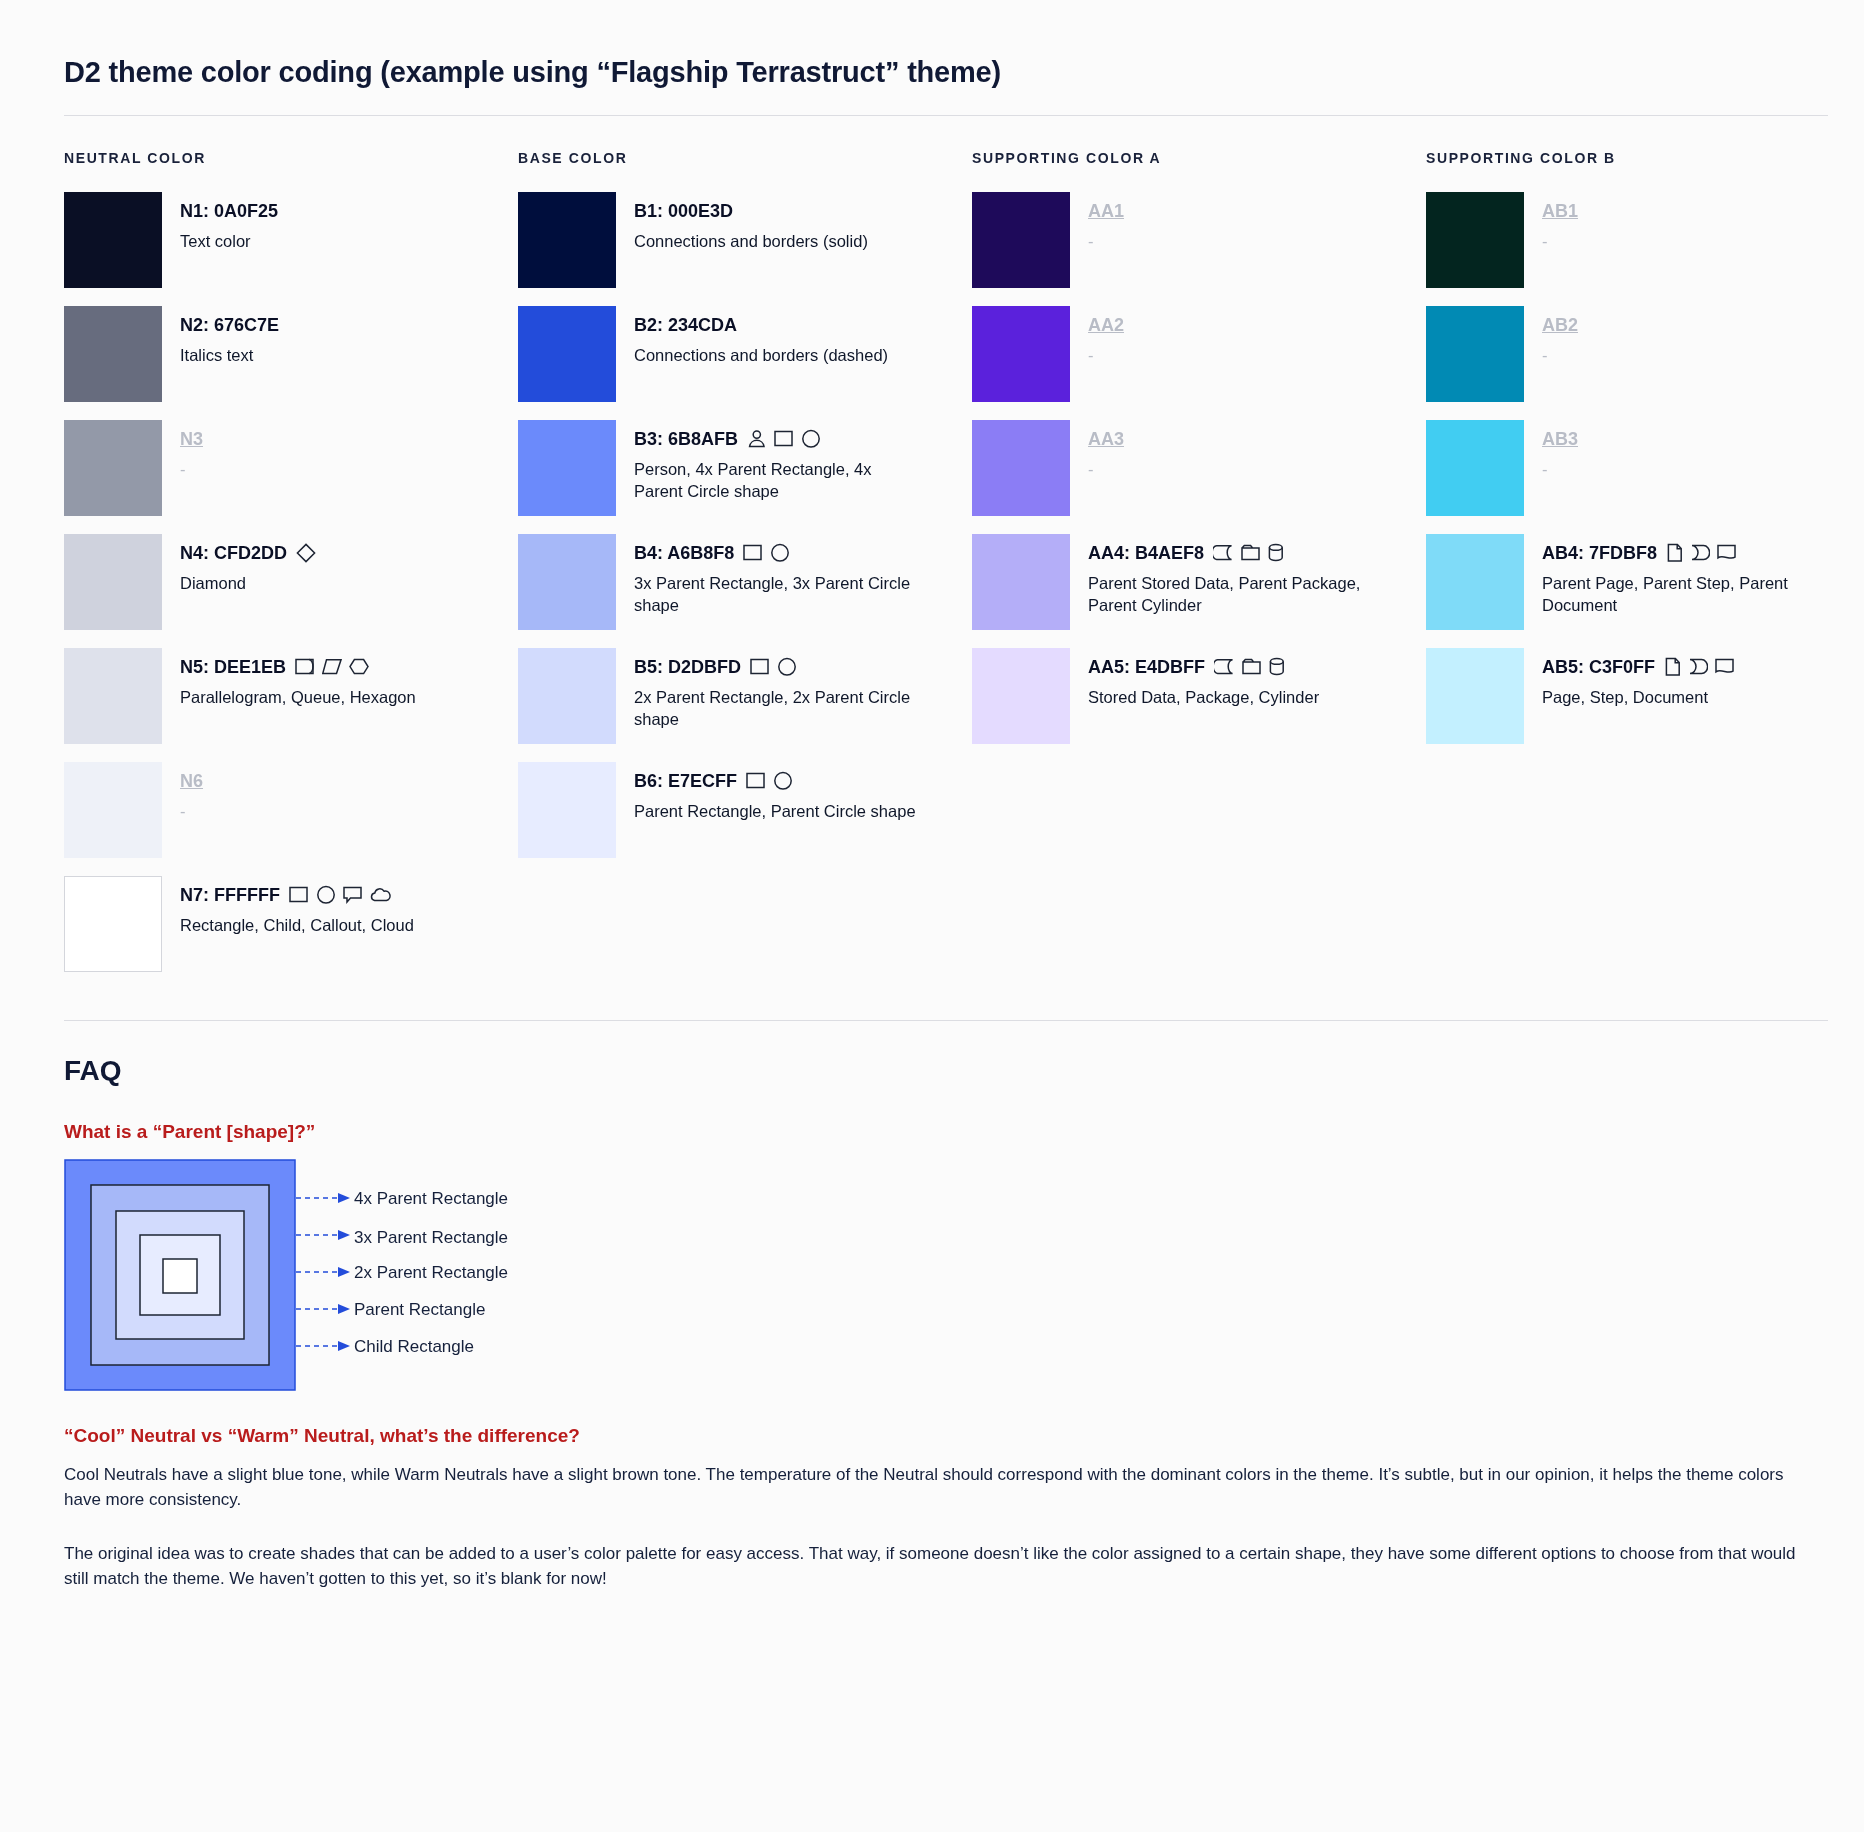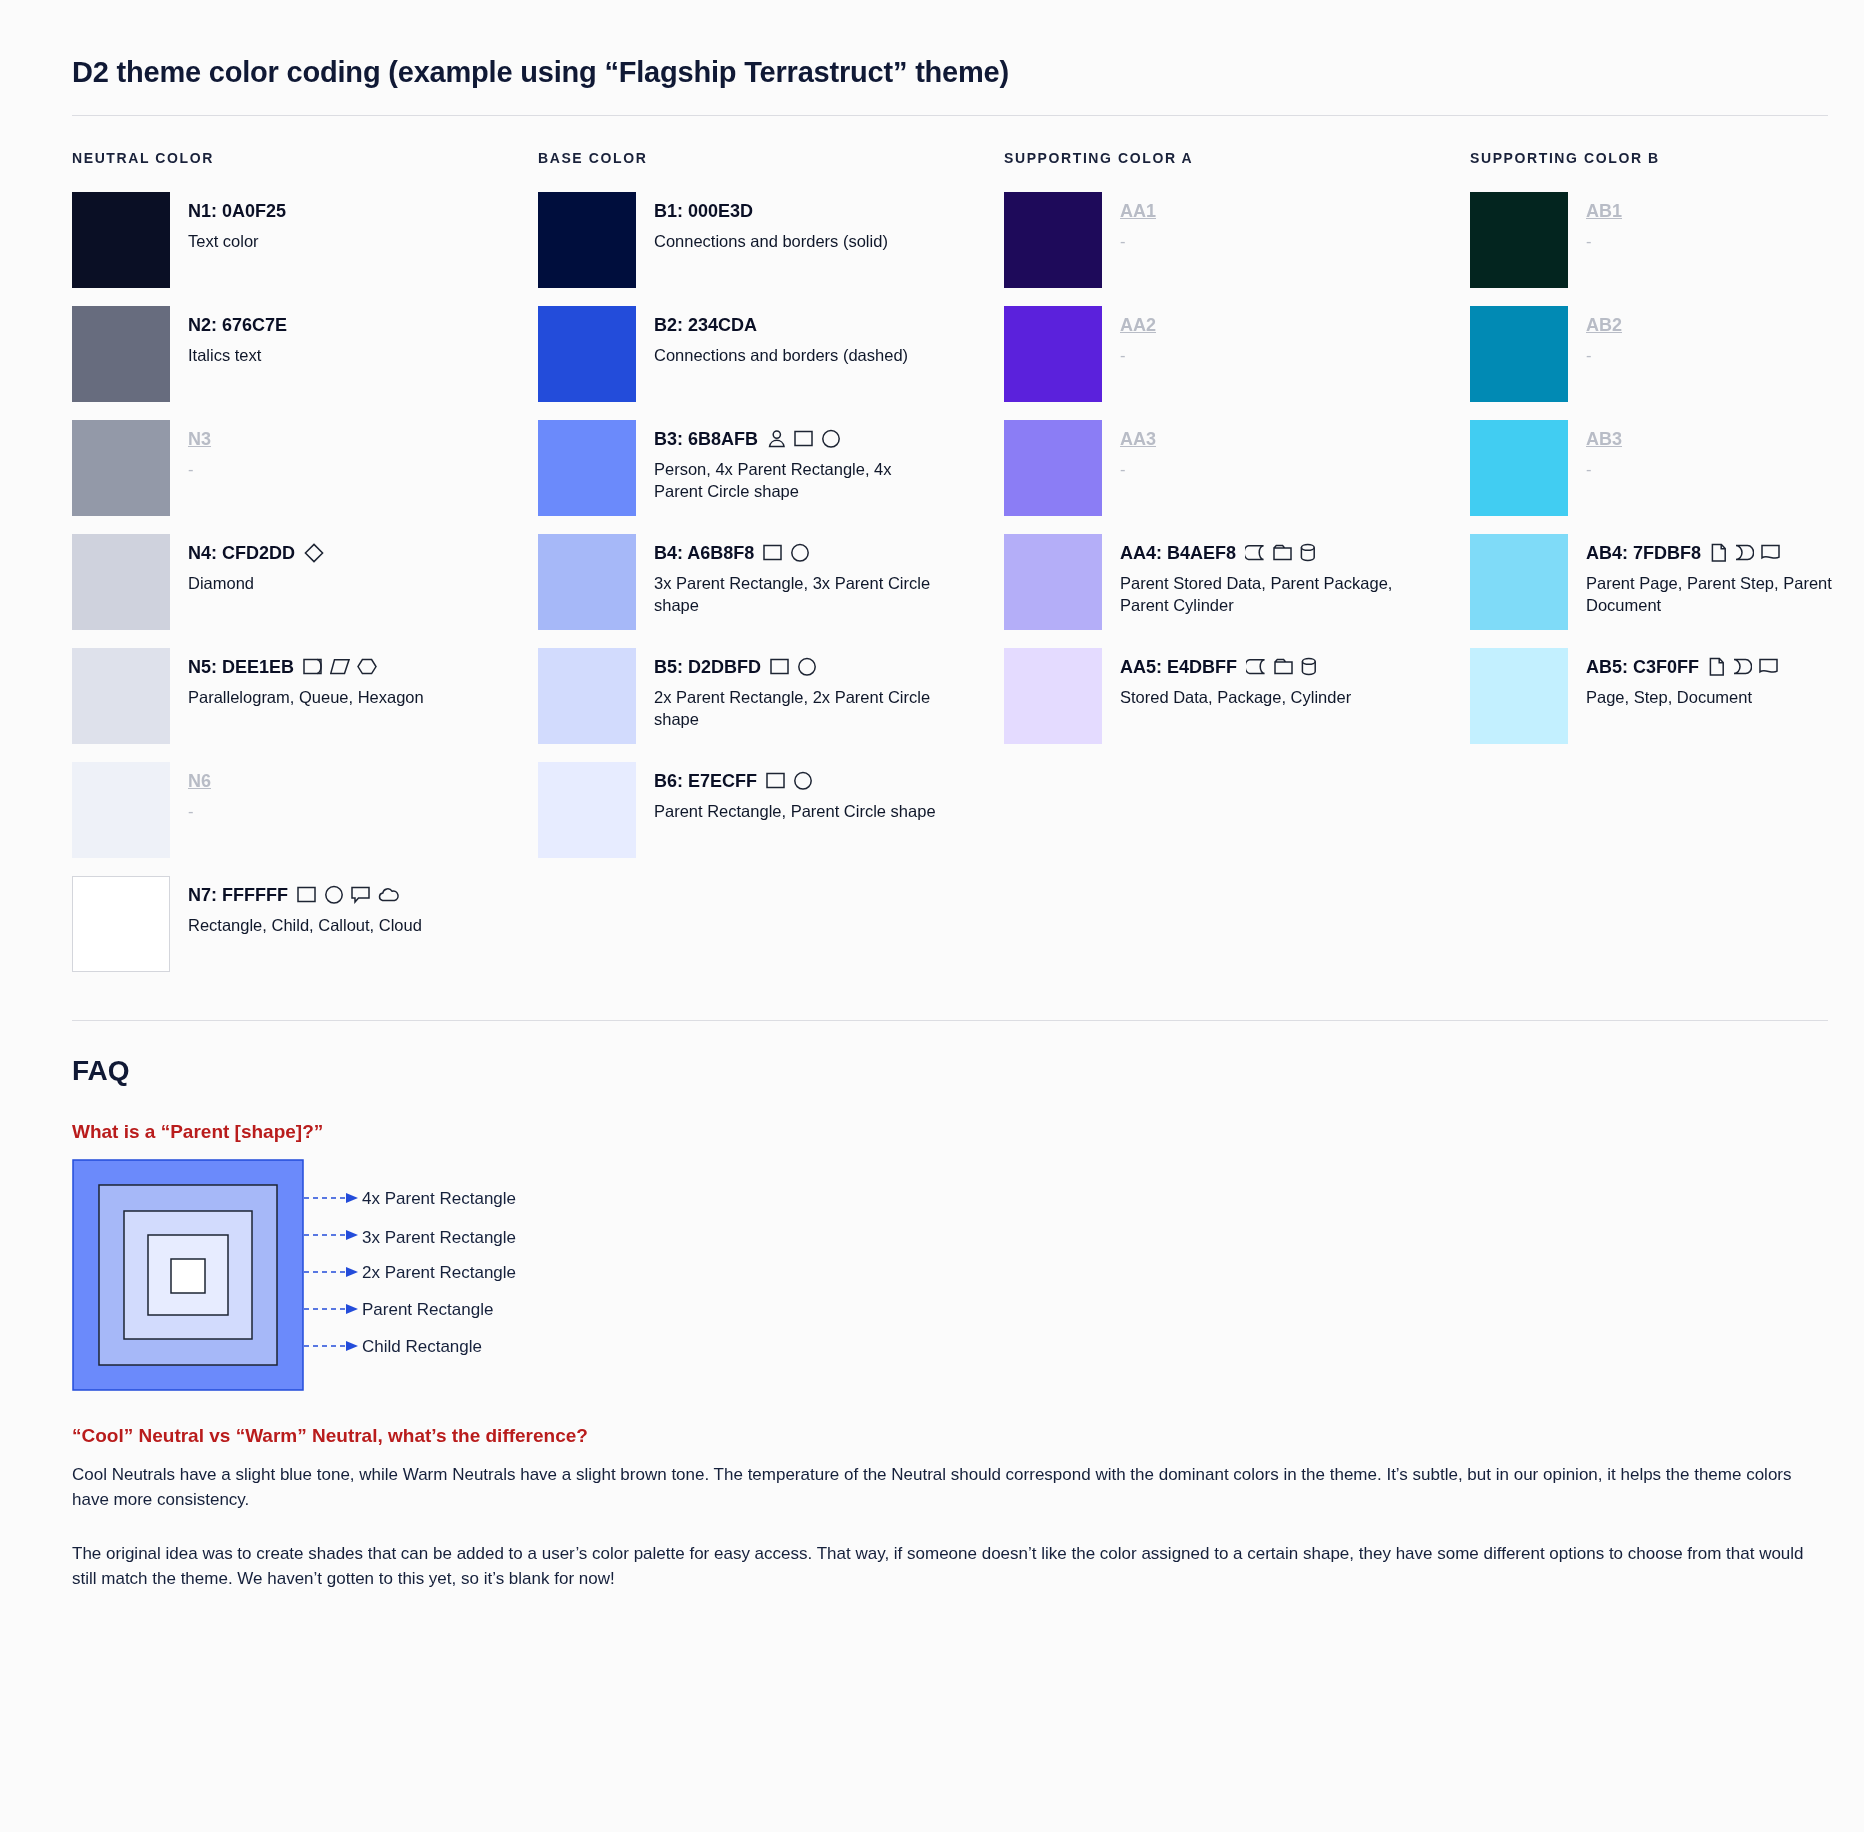--- a/index.html
+++ b/index.html
@@ -9,37 +9,36 @@
     font-family: "Liberation Sans", sans-serif;
     color: #0a0f25;
   }
   body {
     width: 1864px;
     min-height: 1832px;
     padding: 0;
   }
   .page {
     padding: 56px 36px 40px 64px;
-    margin-left: 8px;
   }
   h1.doc-title {
     font-size: 29px;
     font-weight: bold;
     margin: 0 0 26px 0;
     letter-spacing: -0.2px;
     color: #101935;
   }
   .hr {
     border: none;
     border-top: 1px solid #dcdde2;
     margin: 0 0 34px 0;
   }
   .columns {
     display: flex;
-    gap: 16px;
+    gap: 4px;
   }
   .col {
     width: 450px;
     flex: 0 0 450px;
   }
   .col-header {
     font-size: 14px;
     font-weight: bold;
     letter-spacing: 1.6px;
     color: #19213a;

